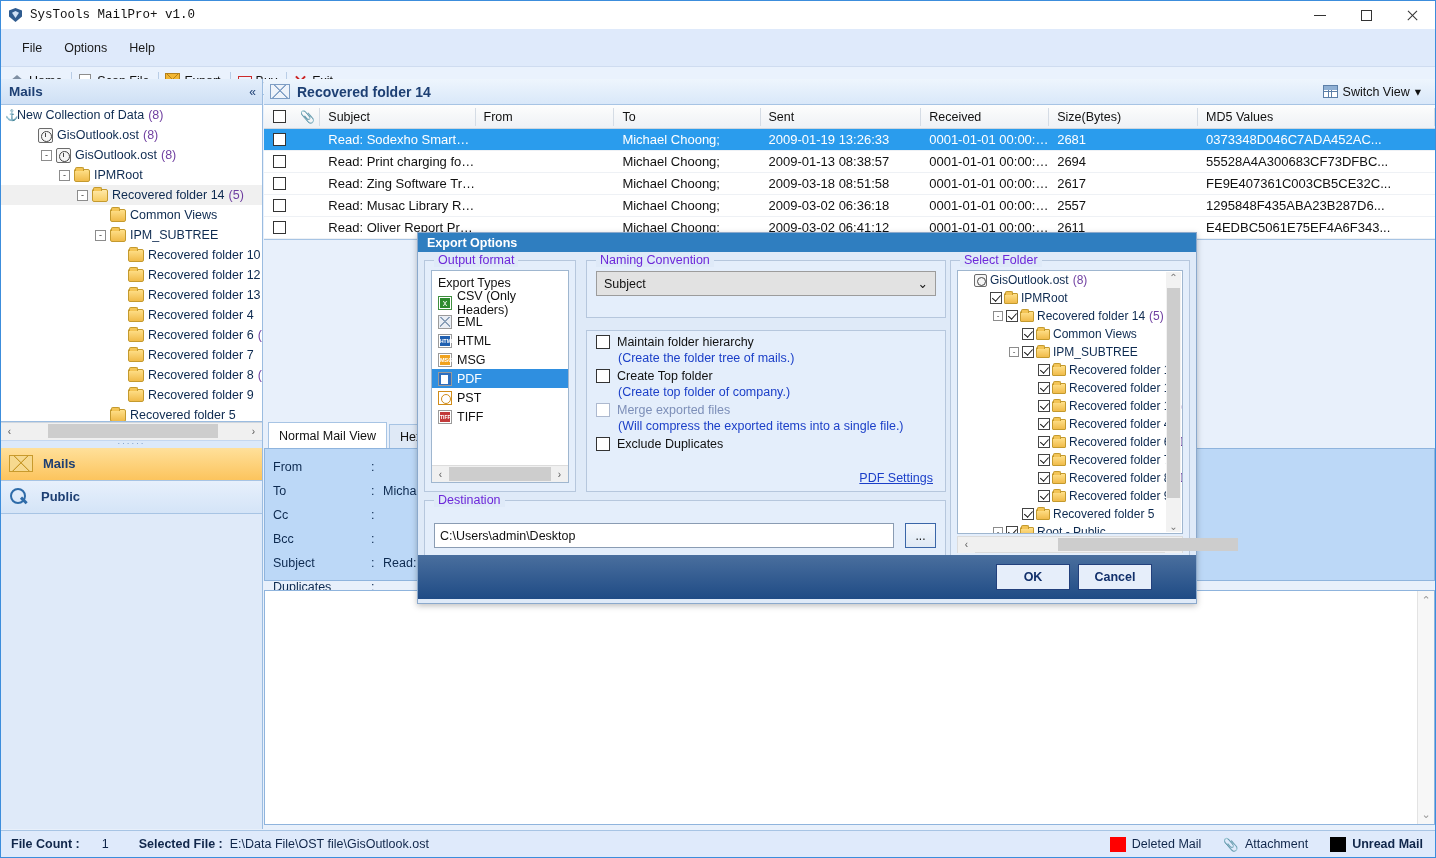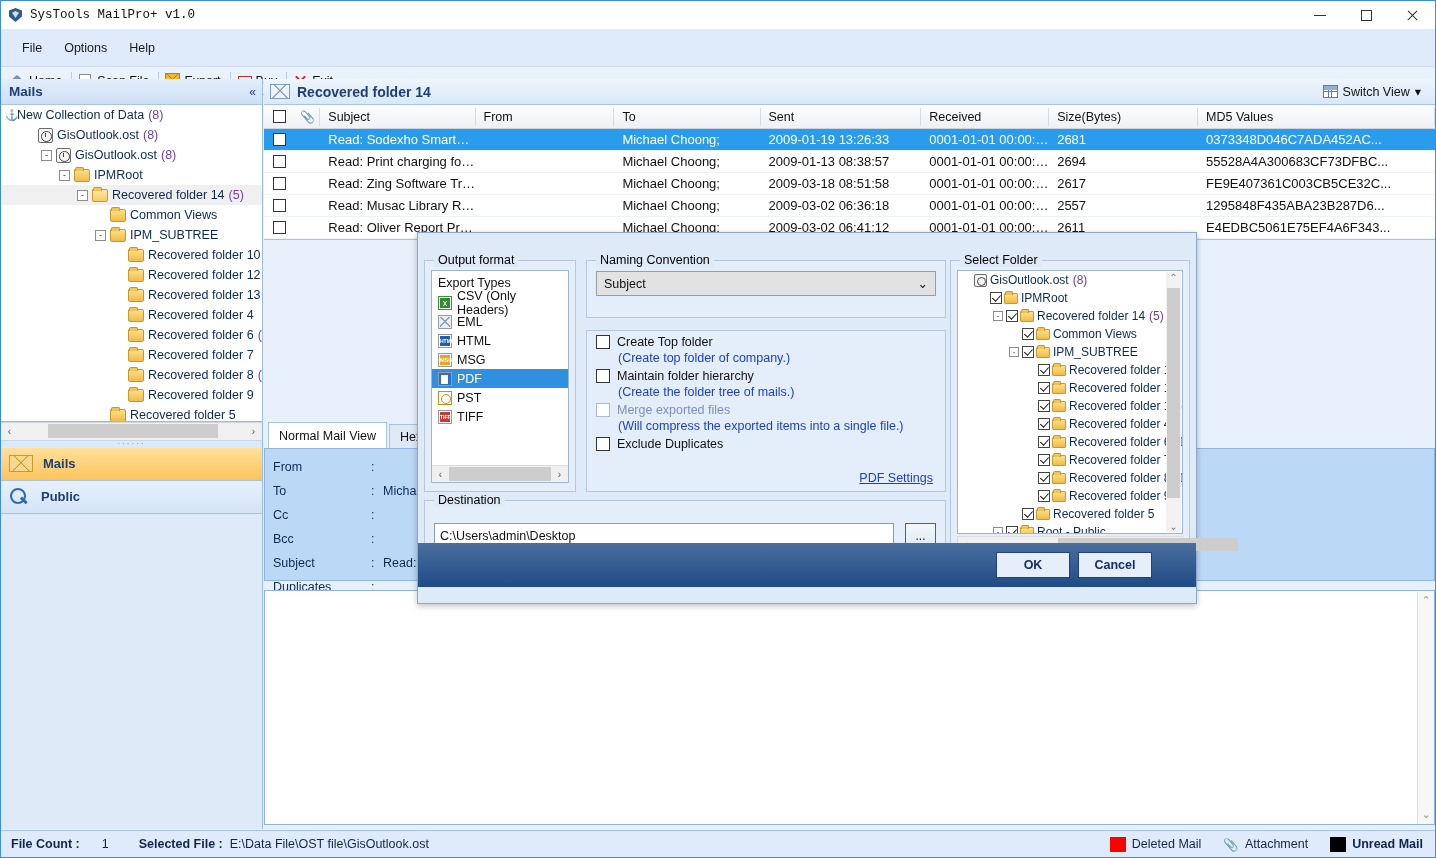--- a/index.html
+++ b/index.html
@@ -260,21 +260,21 @@
     background:#dfeaf8; border:1px solid #8ba9cc;
     box-shadow:0 2px 6px rgba(0,0,0,.25);
   }
   #dlg-title {
     height:19px; background:#2f7ec0; color:#fff; font-weight:bold; font-size:12.5px;
     display:flex; align-items:center; padding-left:9px;
   }
   #dlg-body { position:absolute; left:0; right:0; top:19px; bottom:44px; padding:6px 4px 0 6px; }
   .gbox { border:1px solid #b6c7dd; position:absolute; background:#e4eefb; }
   .gtitle { position:absolute; top:-8px; left:9px; background:#dfeaf8; padding:0 4px;
-    font-size:12.5px; color:#000000; }
+    font-size:12.5px; color:#6d28d9; }
   #g-output { left:6px; top:8px; width:152px; height:232px; }
   #fmtlist { position:absolute; left:6px; top:9px; right:6px; bottom:8px;
     background:#fff; border:1px solid #9fb6cf; overflow:hidden; }
   .fmt-title { font-size:12.5px; padding:5px 0 3px 6px; color:#111; }
   .fmt { height:19px; display:flex; align-items:center; gap:5px; padding-left:6px; font-size:12.5px; color:#111; }
   .fmt.sel { background:#2f8fe0; color:#fff; }
   .fico { width:14px; height:14px; border:1px solid #9a9a9a; background:#fff; position:relative; flex:0 0 auto; }
   .fico.csv { border-color:#3f8f3f; }
   .fico.csv:after{content:"x";position:absolute;inset:1px;background:#2e8b2e;color:#fff;
     font-size:9px;text-align:center;line-height:11px;}
@@ -348,21 +348,21 @@
     position:absolute; left:9px; top:22px; width:460px; height:25px;
     background:#fff; border:1px solid #8a9cb3; font-size:12.5px; color:#111;
     display:flex; align-items:center; padding-left:5px;
   }
   #destbrowse {
     position:absolute; left:480px; top:22px; width:31px; height:25px;
     background:linear-gradient(#f3f7fc,#dfe9f5); border:1px solid #3a66a8;
     display:flex; align-items:center; justify-content:center; font-size:12px; color:#111;
   }
   #dlg-footer {
-    position:absolute; left:0; right:0; bottom:16px; height:44px;
+    position:absolute; left:0; right:0; bottom:4px; height:44px;
     background:linear-gradient(#4a6f9e,#1f4b85);
     display:flex; align-items:center; justify-content:flex-end; padding-right:44px; gap:8px;
   }
   .dbtn {
     width:74px; height:26px; background:#e6eefa; border:1.5px solid #22407c;
     display:flex; align-items:center; justify-content:center;
     font-weight:bold; font-size:12.5px; color:#12306b;
   }
 </style>
 </head>
@@ -697,20 +697,21 @@
       <span>📎</span>
       <span>Attachment</span>
     </div>
     <div class="legend" style="margin-right:12px;">
       <span class="sw" style="background:#000000"></span>
       <span class="b">Unread Mail</span>
     </div>
   </div>
 
   <div id="dialog">
+    <div id="dlg-title">Export Options</div>
     <div id="dlg-body">
 
       <div class="gbox" id="g-output">
         <span class="gtitle">Output format</span>
         <div id="fmtlist">
           <div class="fmt-title">Export Types</div>
           <div id="fmtitems">
               <div class="fmt">
                 <span class="fico csv"></span>
                 <span>CSV (Only Headers)</span>
@@ -754,30 +755,30 @@
           <span>Subject</span>
           <span>⌄</span>
         </div>
       </div>
 
       <div class="gbox" id="g-opts">
         <div id="optitems">
             <div>
               <div class="optrow">
                 <span class="chk2"></span>
-                <span>Create Top folder</span>
-              </div>
-              <div class="optsub">(Create top folder of company.)</div>
+                <span>Maintain folder hierarchy</span>
+              </div>
+              <div class="optsub">(Create the folder tree of mails.)</div>
             </div>
             <div>
               <div class="optrow">
                 <span class="chk2"></span>
-                <span>Maintain folder hierarchy</span>
-              </div>
-              <div class="optsub">(Create the folder tree of mails.)</div>
+                <span>Create Top folder</span>
+              </div>
+              <div class="optsub">(Create top folder of company.)</div>
             </div>
             <div>
               <div class="optrow dis">
                 <span class="chk2 dis"></span>
                 <span>Merge exported files</span>
               </div>
               <div class="optsub">(Will compress the exported items into a single file.)</div>
             </div>
             <div>
               <div class="optrow">

